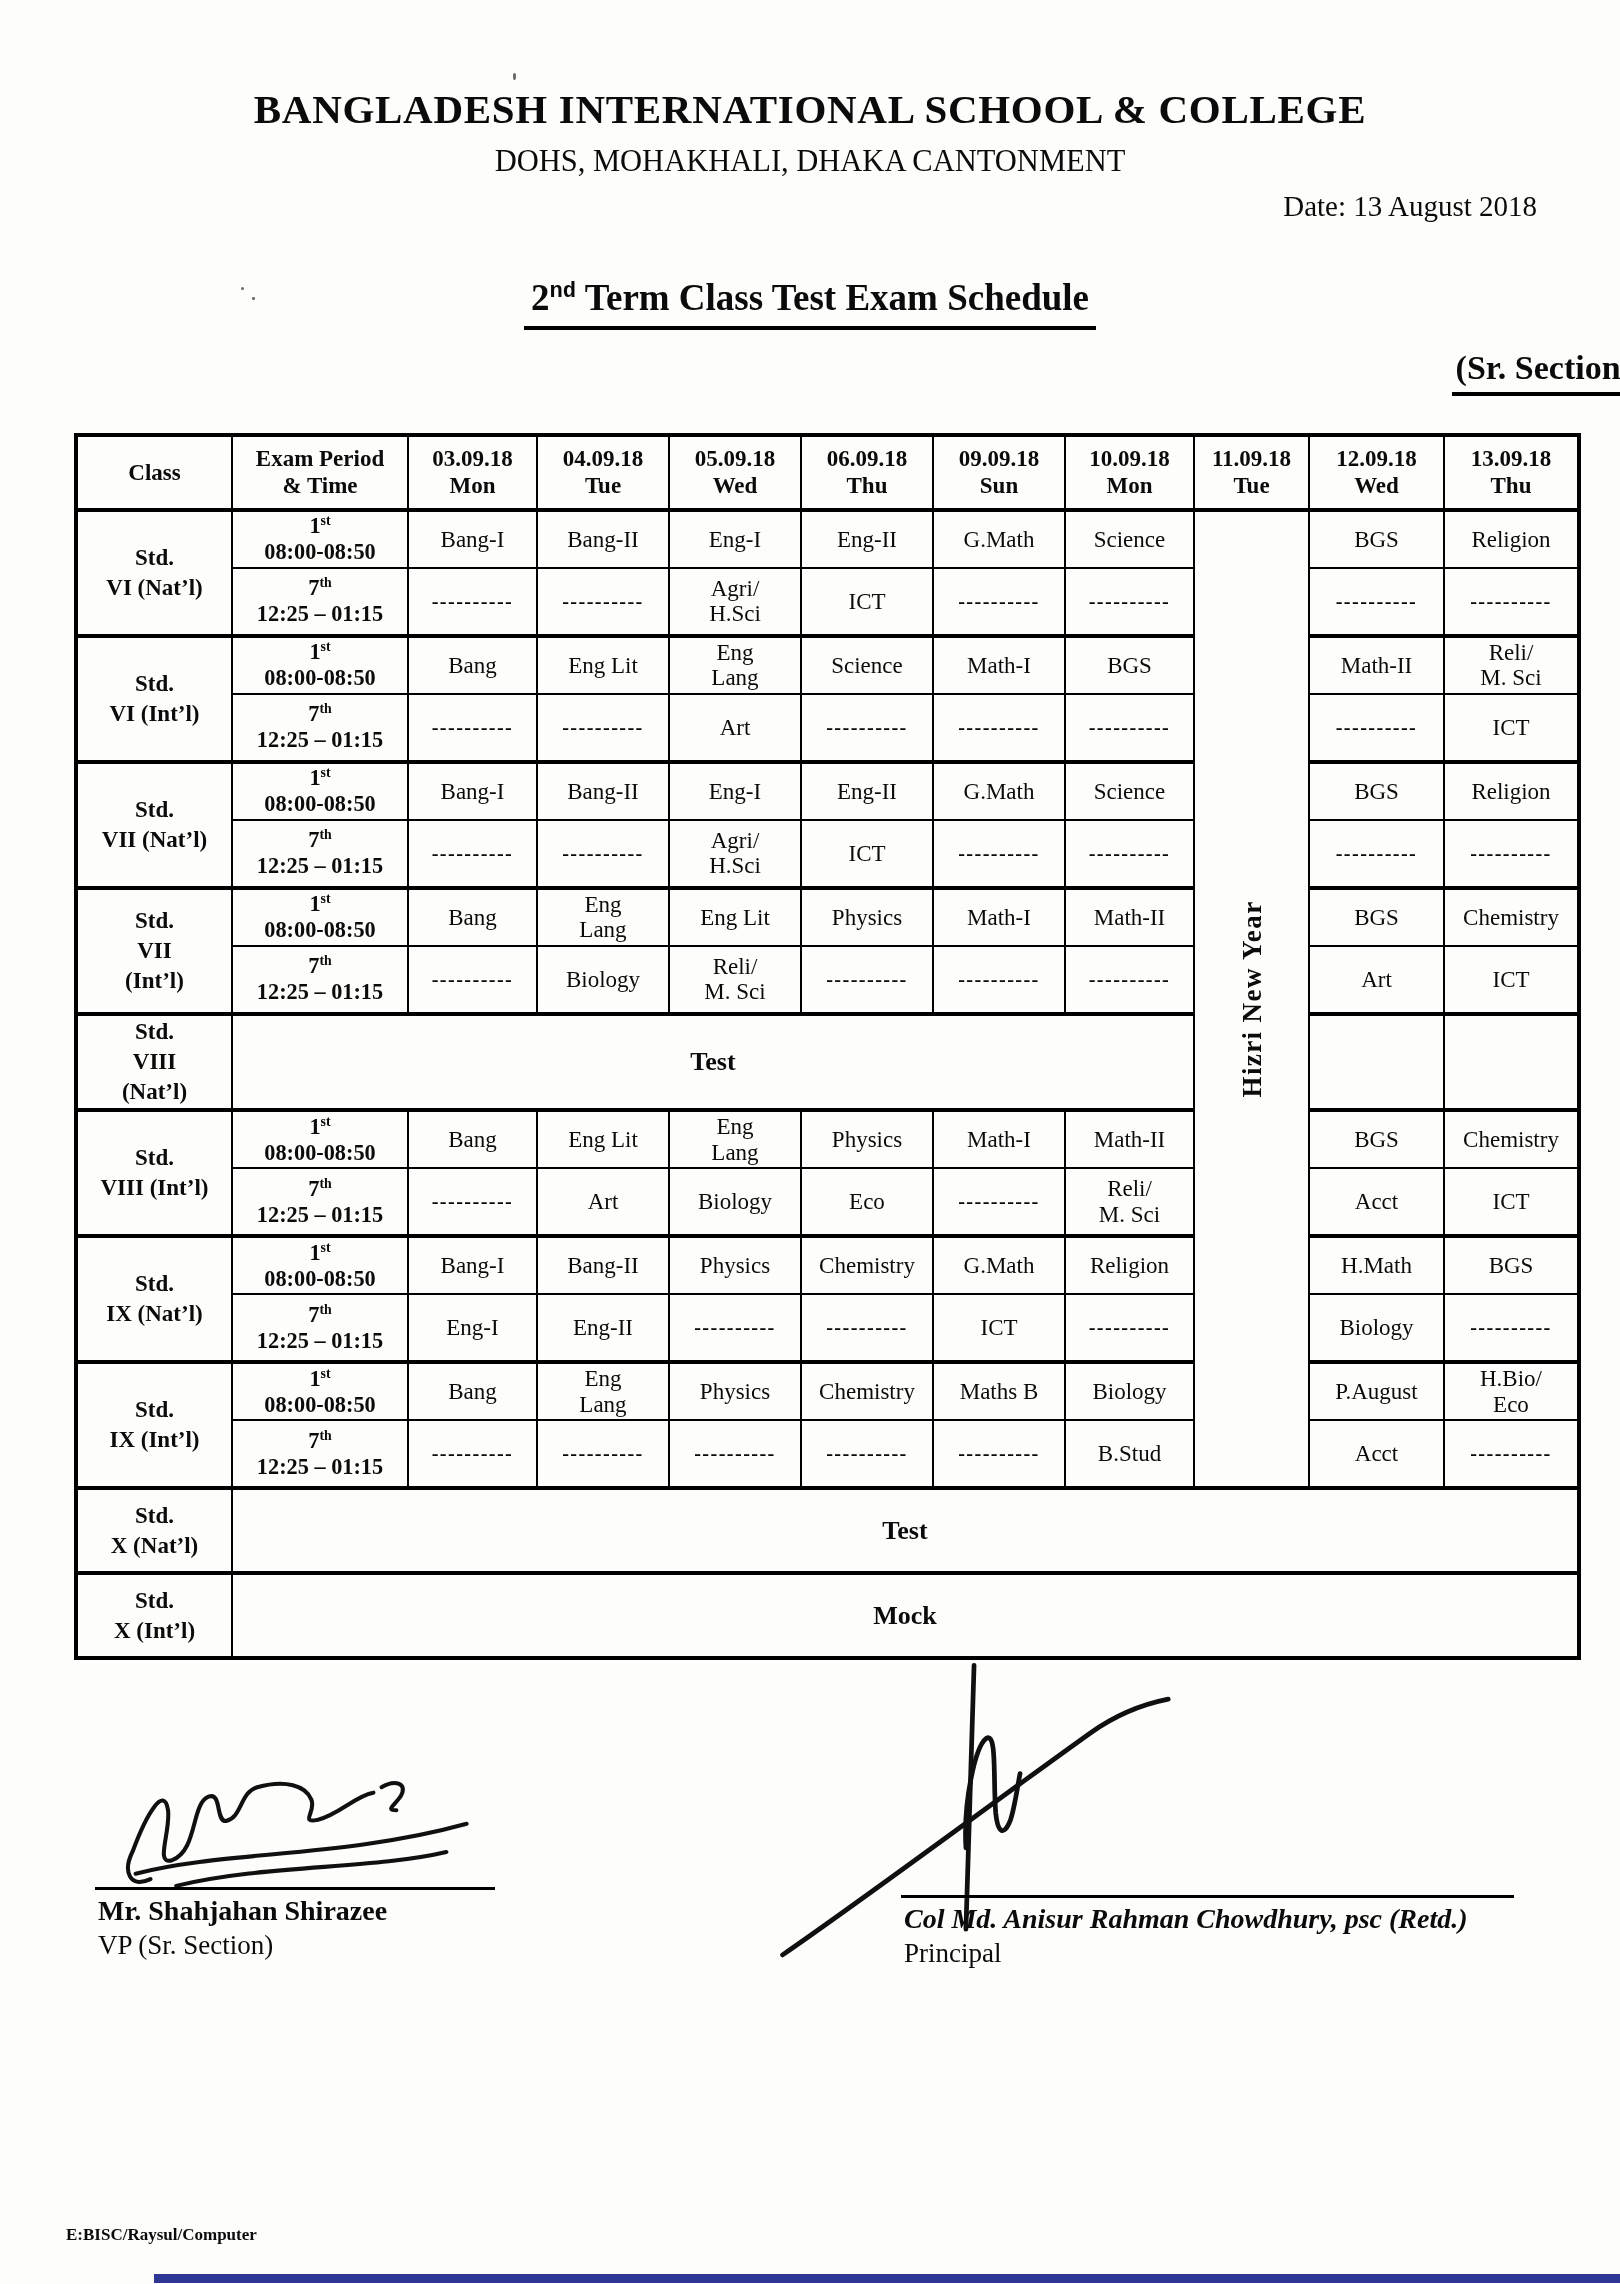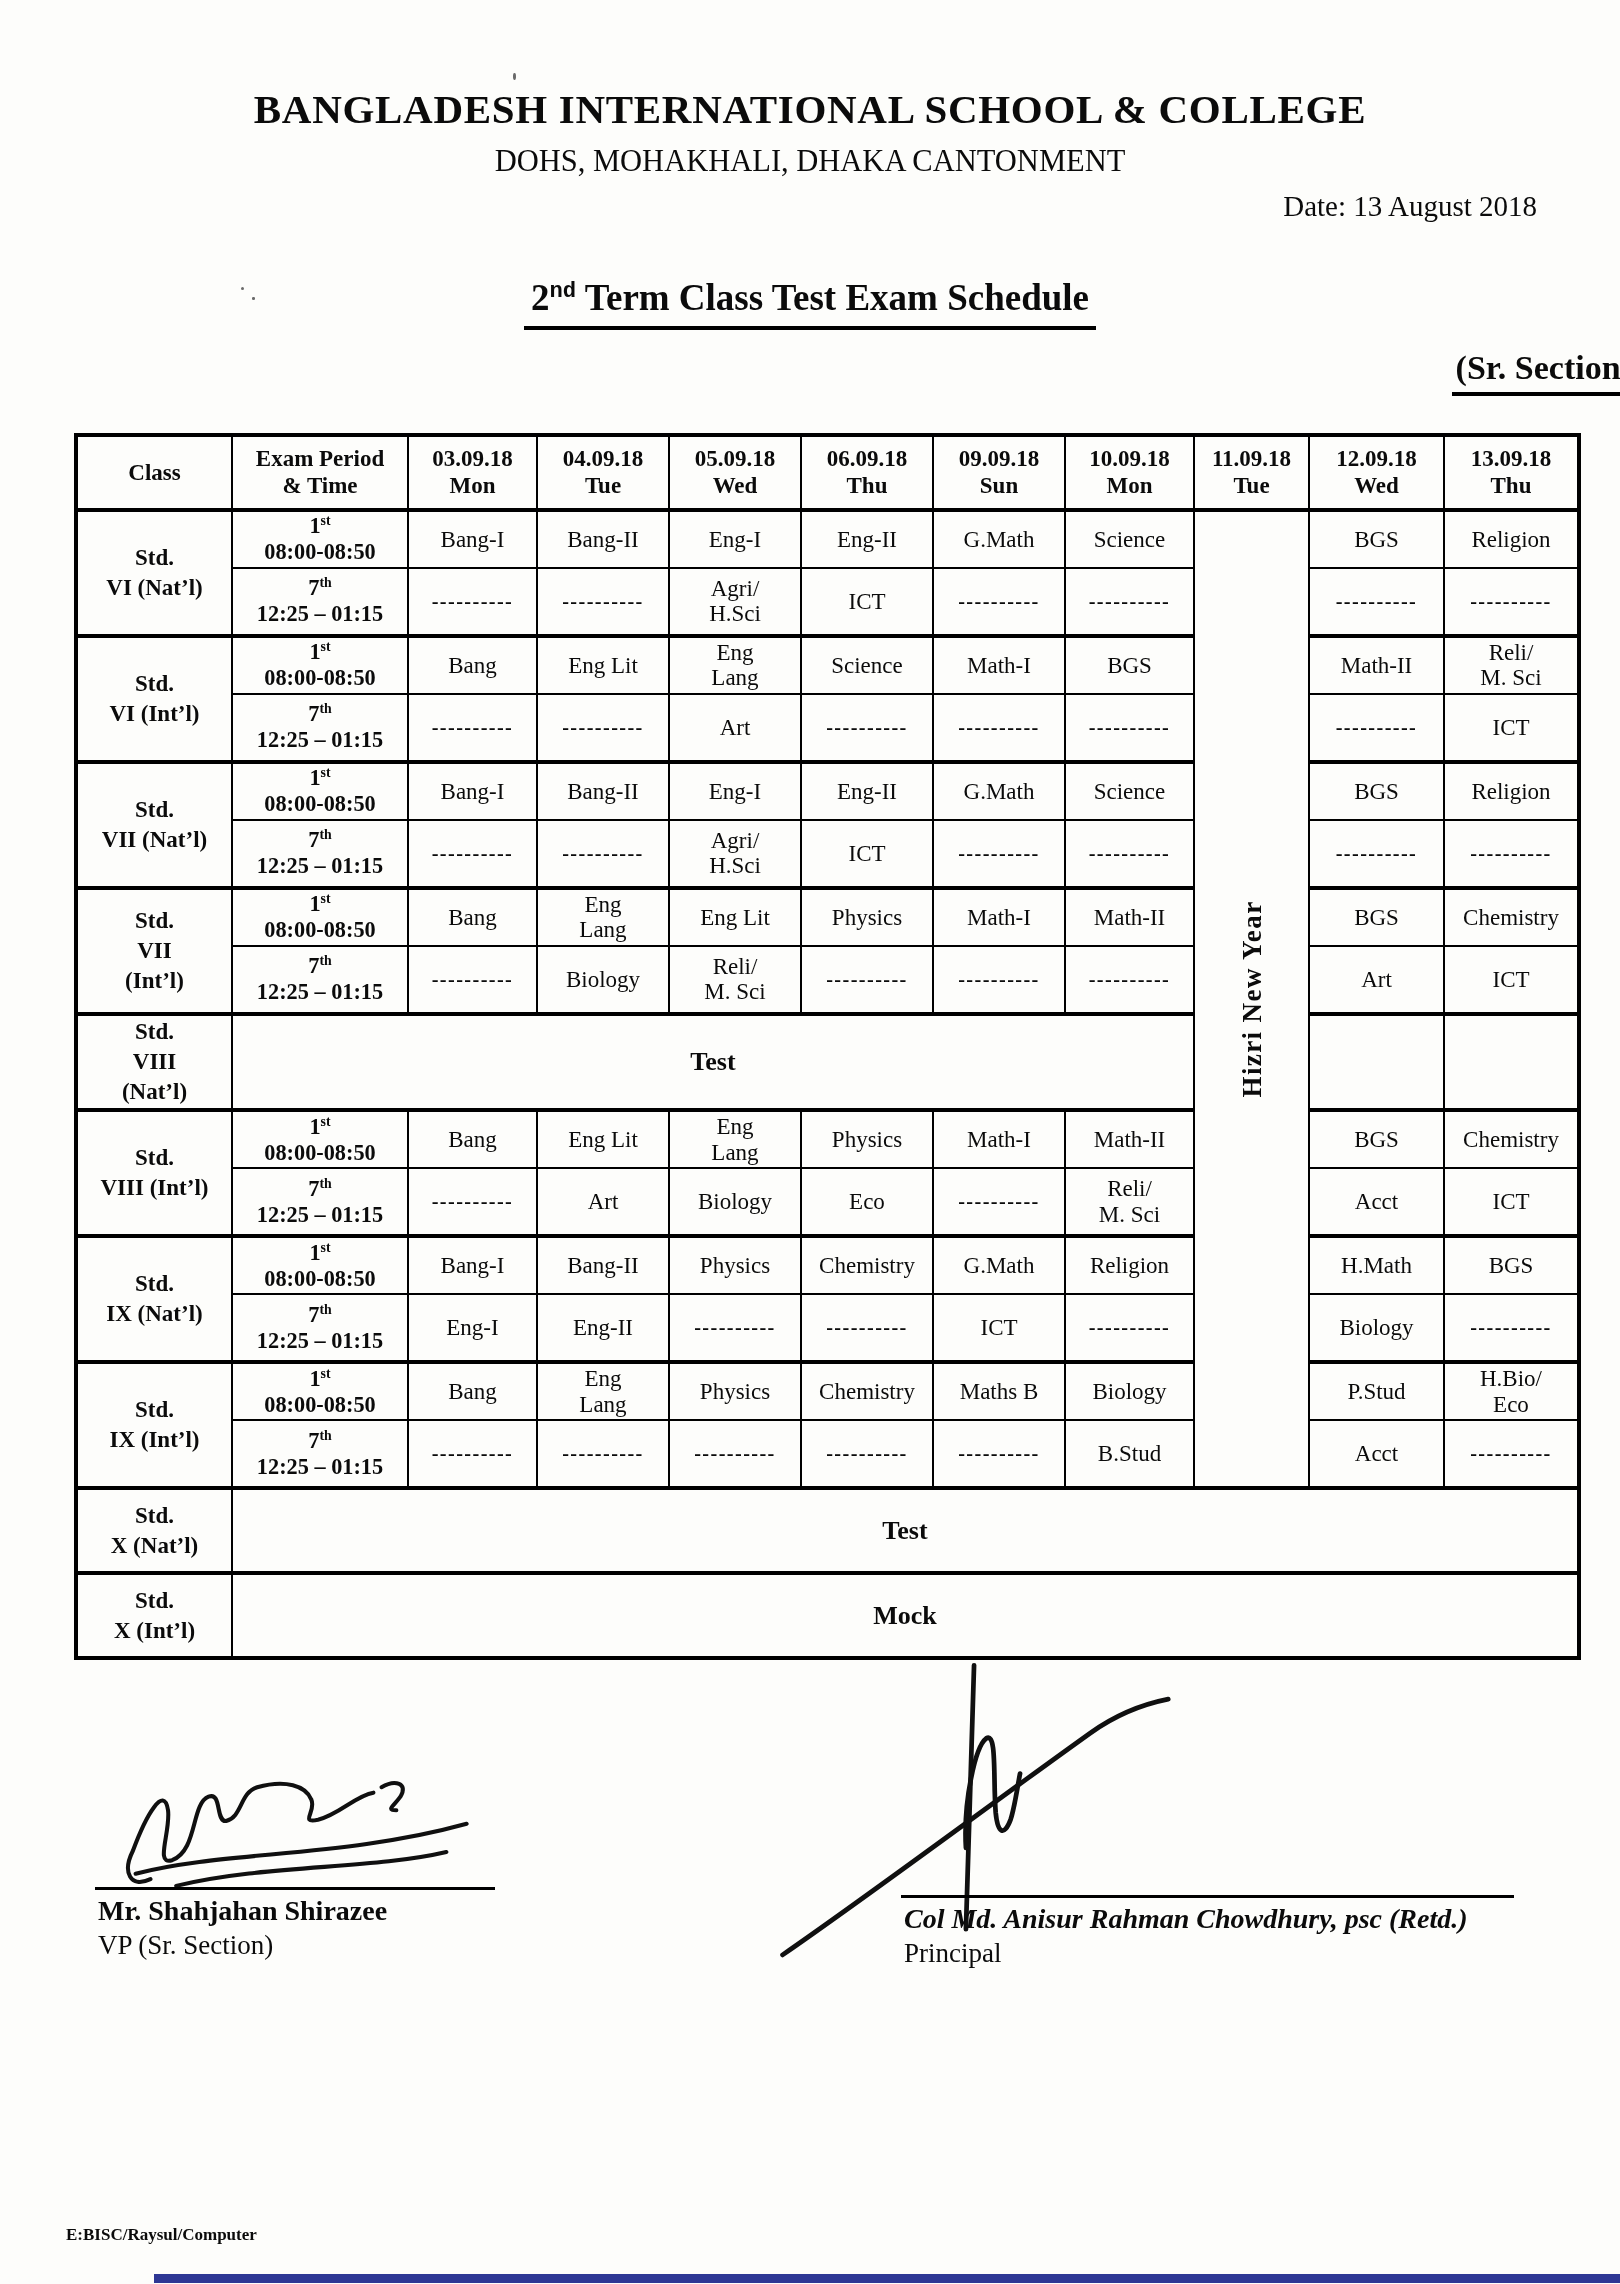--- a/index.html
+++ b/index.html
@@ -327,21 +327,21 @@
             <div><span>1</span><sup>st</sup></div>
             <div>08:00-08:50</div>
           </td>
           <td class="subj">Bang</td>
           <td class="subj">Eng
 Lang</td>
           <td class="subj">Physics</td>
           <td class="subj">Chemistry</td>
           <td class="subj">Maths B</td>
           <td class="subj">Biology</td>
-          <td class="subj">P.Stud</td>
+          <td class="subj">P.August</td>
           <td class="subj">H.Bio/
 Eco</td>
         </tr>
         <tr style="height: 68px;">
           <td class="period">
             <div><span>7</span><sup>th</sup></div>
             <div>12:25 – 01:15</div>
           </td>
           <td class="dashc">----------</td>
           <td class="dashc">----------</td>

